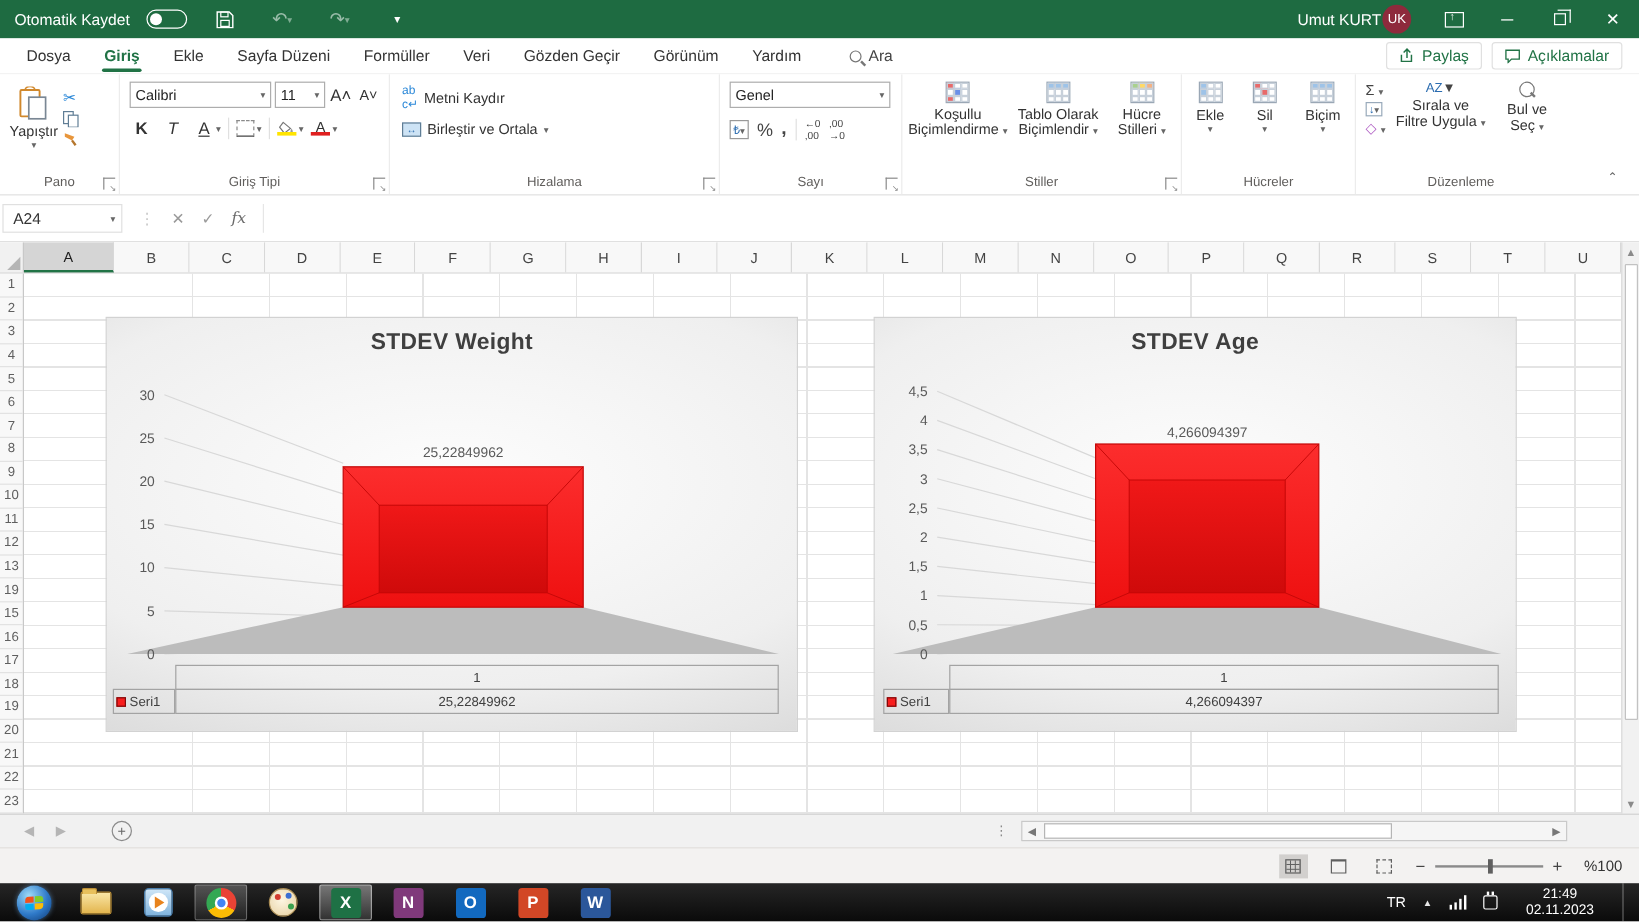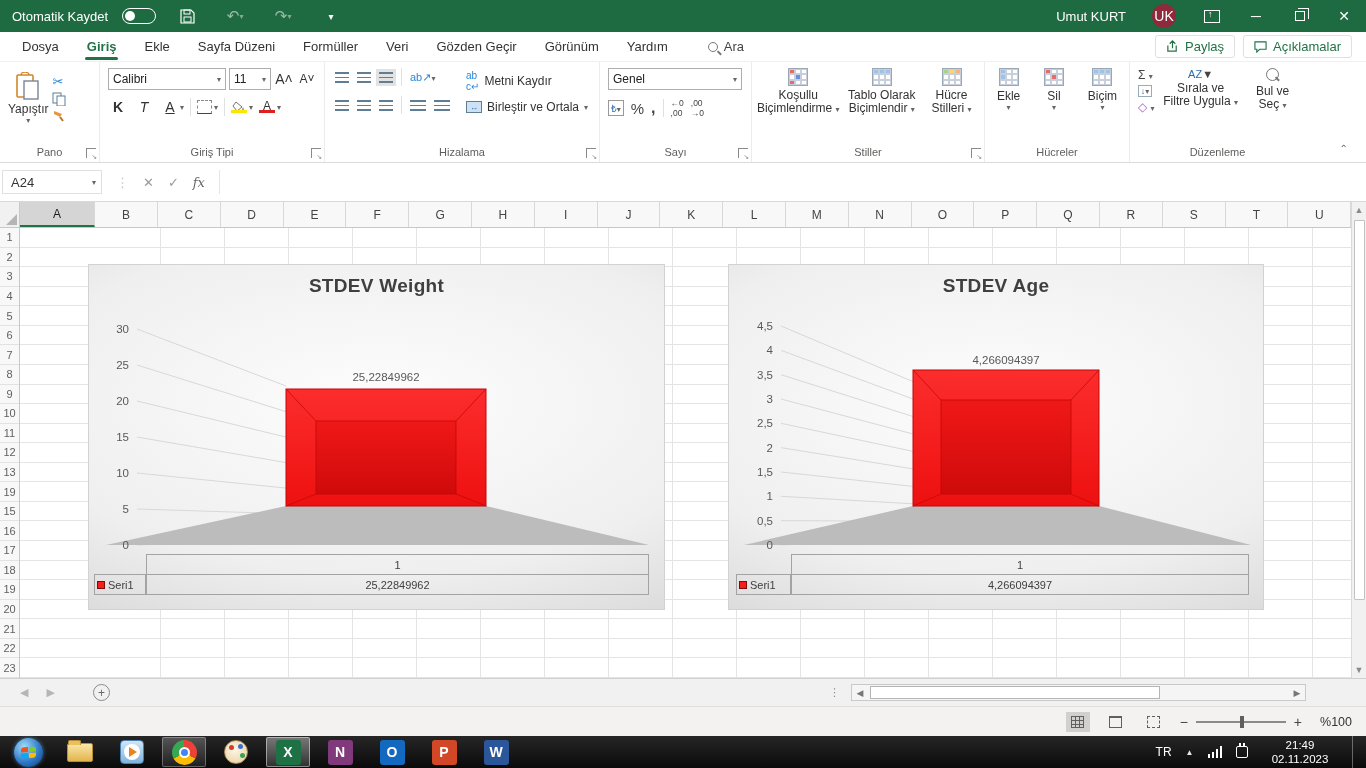--- a/index.html
+++ b/index.html
@@ -9,22 +9,22 @@
   
   .titlebar { position:absolute; left:0; top:0; width:1366px; height:32px; background:#1e6b41; color:#fff; display:flex; align-items:center; }
   .tb-left { display:flex; align-items:center; gap:14px; padding-left:12px; }
   .autosave-label { font-size:13px; }
   .toggle { width:34px; height:16px; border:1px solid #fff; border-radius:9px; position:relative; }
   .toggle .knob { position:absolute; left:2px; top:2px; width:10px; height:10px; border-radius:50%; background:#fff; }
   .qat-icon { width:34px; height:26px; display:flex; align-items:center; justify-content:center; font-size:15px; color:#fff; }
   .qat-icon.dim { opacity:.55; }
   .tb-title { position:absolute; left:0; right:0; text-align:center; font-size:13px; pointer-events:none; }
   .tb-right { margin-left:auto; display:flex; align-items:center; height:100%; }
-  .user-name { font-size:13px; margin-right:26px; }
-  .avatar { width:24px; height:24px; border-radius:50%; background:#8e2a3c; color:#fff; font-size:14px; display:flex; align-items:center; justify-content:center; margin-right:14px; }
+  .user-name { font-size:13px; margin-right:1px; }
+  .avatar { width:24px; height:24px; border-radius:50%; background:#8e2a3c; color:#fff; font-size:11px; display:flex; align-items:center; justify-content:center; margin-right:14px; }
   .winbtn { width:44px; height:32px; display:flex; align-items:center; justify-content:center; font-size:14px; color:#fff; }
   .ribbon-display-icon { width:16px; height:13px; border:1px solid #fff; position:relative; }
   .ribbon-display-icon:after { content:"↑"; position:absolute; left:3px; top:-2px; font-size:9px; }
   .restore-icon { width:10px; height:10px; border:1px solid #fff; position:relative; }
   .restore-icon:before { content:""; position:absolute; left:2px; top:-4px; width:10px; height:10px; border:1px solid #fff; border-left:none; border-bottom:none; }
 
   
   .tabrow { position:absolute; left:0; top:32px; width:1366px; height:30px; background:#fff; display:flex; align-items:center; border-bottom:1px solid #f0f0f0; }
   .rtabs { display:flex; align-items:center; height:100%; padding-left:8px; }
   .rtab { padding:0 14px; font-size:13px; color:#333; height:100%; display:flex; align-items:center; position:relative; }
@@ -283,37 +283,20 @@
             </span>
             <span class="chev">▾</span>
           </span>
       </div>
       <span class="glabel">Giriş Tipi</span>
       <span class="dlg"></span>
     </div>
 
     <div class="rgroup" style="width:275px; padding-left:10px">
       <div style="display:flex; gap:16px;">
-        <div>
-          <div style="display:flex; gap:8px; align-items:center;">
-            <span class="lines"></span>
-            <span class="lines"></span>
-            <span class="lines" style="background-color:#e2e2e2;outline:3px solid #e2e2e2"></span>
-            <span style="width:1px;height:18px;background:#e0e0e0"></span>
-            <span style="color:#2b88d8;font-size:11px">ab↗<span class="chev" style="color:#666">▾</span></span>
-          </div>
-          <div style="display:flex; gap:8px; align-items:center; margin-top:10px;">
-            <span class="lines"></span>
-            <span class="lines"></span>
-            <span class="lines"></span>
-            <span style="width:1px;height:18px;background:#e0e0e0"></span>
-            <span class="lines" style="width:16px"></span>
-            <span class="lines" style="width:16px"></span>
-          </div>
-        </div>
         <div style="font-size:12px; color:#333;">
           <div style="display:flex;align-items:center;gap:5px;margin-top:2px">
             <span style="color:#2b88d8;font-size:10px">ab<br>c↵</span>
             <span>Metni Kaydır</span>
           </div>
           <div style="display:flex;align-items:center;gap:5px;margin-top:8px">
             <span style="width:16px;height:12px;border:1px solid #5f7d95;background:#cde3f5;display:inline-flex;align-items:center;justify-content:center;color:#2b6cb0;font-size:8px">↔</span>
             <span>Birleştir ve Ortala</span>
             <span class="chev">▾</span>
           </div>

